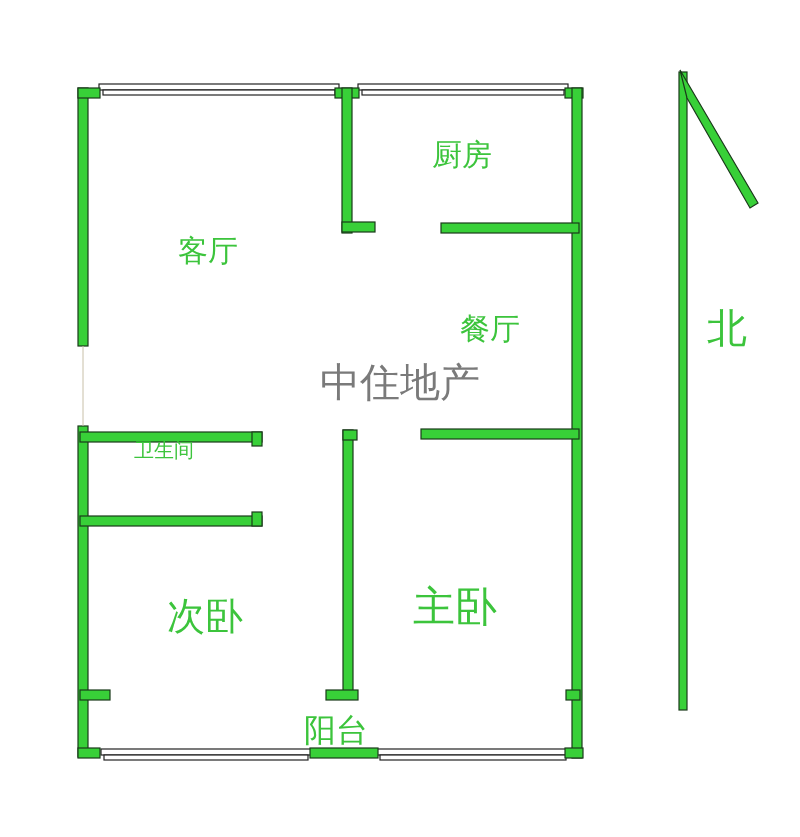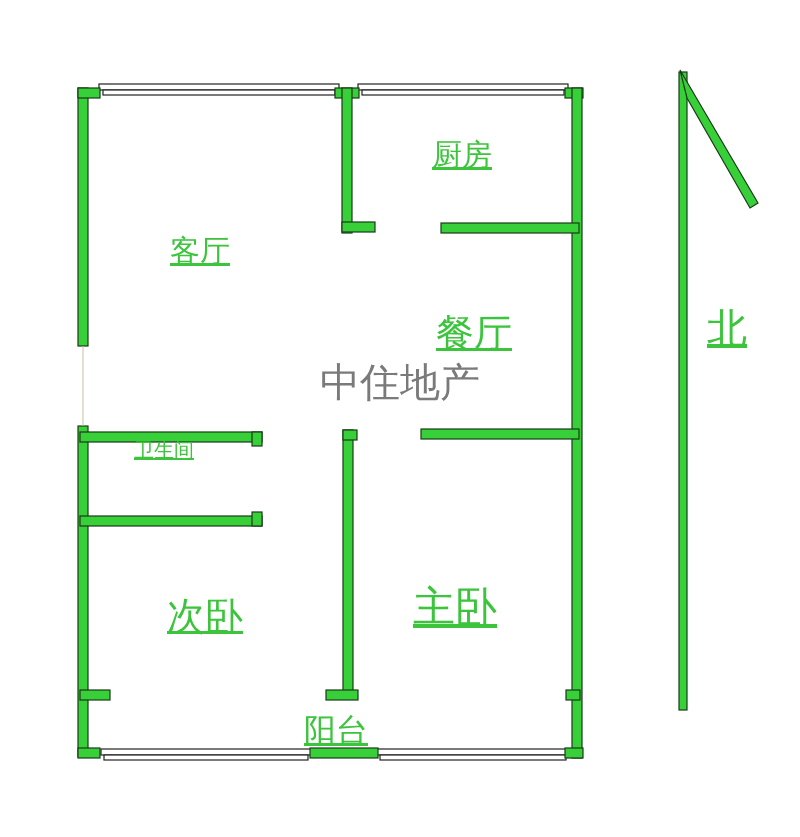--- a/index.html
+++ b/index.html
@@ -1,18 +1,18 @@
 <!DOCTYPE html>
 <html><head>
 <meta charset="utf-8">
 <style>
   html, body { margin:0; padding:0; background:#ffffff; }
   body { width:800px; height:837px; position:relative; overflow:hidden; font-family:"DejaVu Sans", sans-serif; }
   svg.plan { position:absolute; left:0; top:0; }
-  .label { position:absolute; color:#3cc43c; white-space:nowrap; line-height:1;text-decoration:underline; }
+  .label { position:absolute; color:#3cc43c; white-space:nowrap; line-height:1; }
   .watermark { position:absolute; color:#7a7a7a; white-space:nowrap; line-height:1; font-family:"DejaVu Serif", serif; }
 </style>
 </head>
 <body>
 
 <svg class="plan" width="800" height="837" viewBox="0 0 800 837">
   <g fill="#ffffff" stroke="#222" stroke-width="1.2">
 
     <rect x="99" y="84" width="240" height="6"></rect>
     <rect x="103" y="90" width="232" height="5"></rect>
@@ -65,21 +65,21 @@
   </g>
 
   <line x1="83" y1="346" x2="83" y2="426" stroke="#c8c0a8" stroke-width="1"></line>
 
   <g fill="#38d038" stroke="#1a3a1a" stroke-width="1.2">
     <rect x="679" y="72" width="8" height="638"></rect>
     <polygon points="680,70 758,203 750,208 687,98"></polygon>
   </g>
 </svg>
 
-<div class="label" style="left:170px;top:236px;font-size:30px;">客厅</div>
+<div class="label" style="left:178px;top:236px;font-size:30px;">客厅</div>
 <div class="label" style="left:432px;top:140px;font-size:30px;">厨房</div>
-<div class="label" style="left:436px;top:314px;font-size:38px;">餐厅</div>
+<div class="label" style="left:460px;top:314px;font-size:30px;">餐厅</div>
 <div class="label" style="left:134px;top:440px;font-size:20px;">卫生间</div>
 <div class="label" style="left:167px;top:597px;font-size:38px;">次卧</div>
 <div class="label" style="left:413px;top:564px;font-size:42px;margin-top:22px;">主卧</div>
 <div class="label" style="left:304px;top:714px;font-size:32px;">阳台</div>
 <div class="watermark" style="left:320px;top:362px;font-size:40px;text-align:right;">中住地产</div>
 <div class="label" style="left:707px;top:308px;font-size:40px;">北</div>
 
 </body></html>

